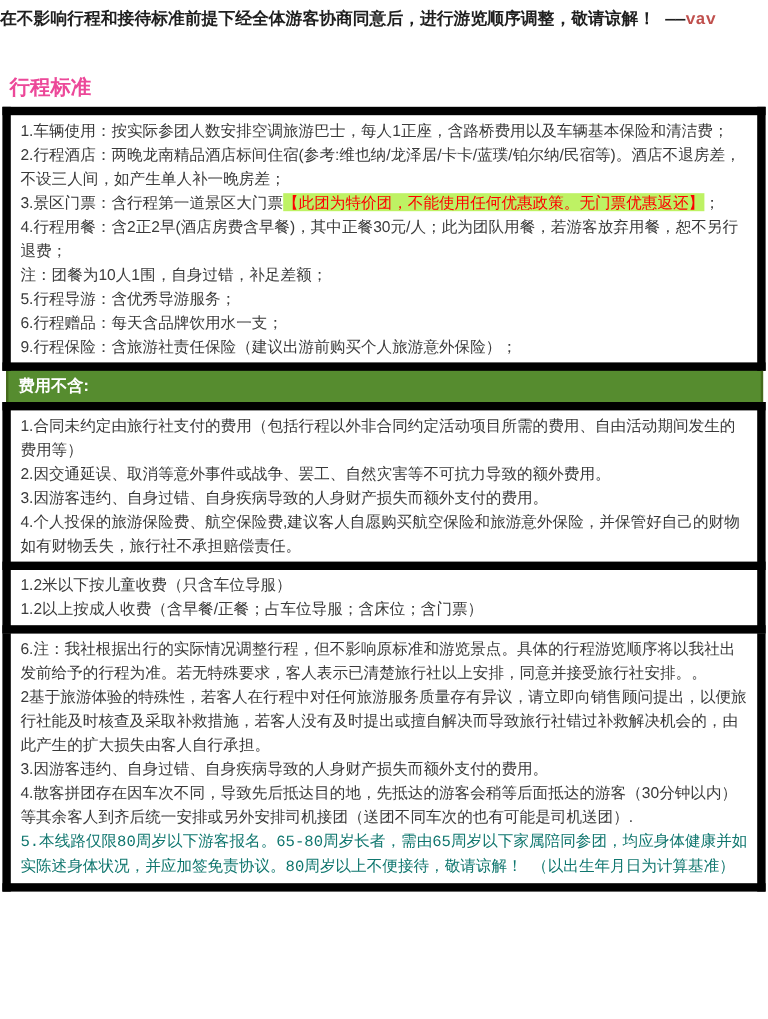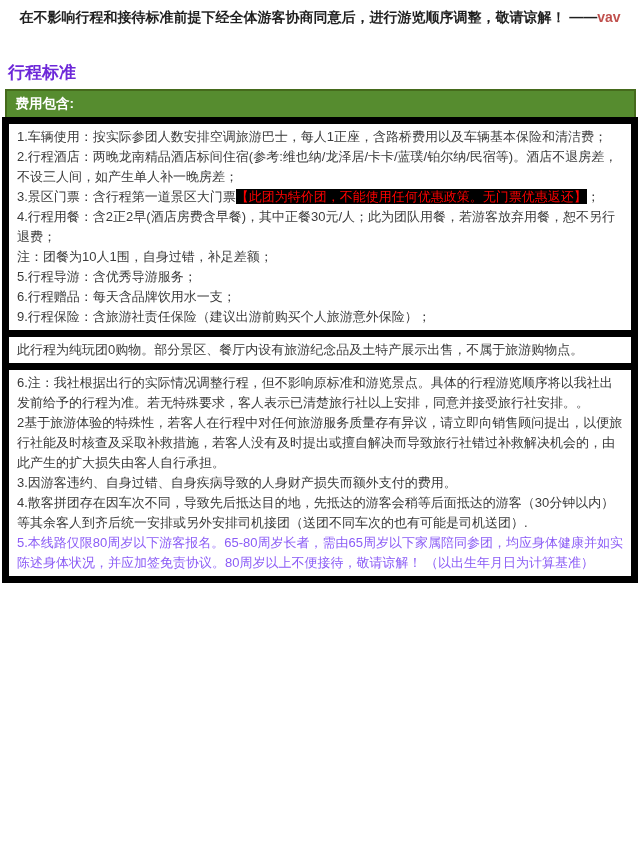--- a/index.html
+++ b/index.html
@@ -6,36 +6,37 @@
     margin: 0;
     padding: 0;
     width: 640px;
     height: 849px;
     overflow: hidden;
     background: #ffffff;
     font-family: "Liberation Sans", "DejaVu Sans", sans-serif;
   }
   .notice {
     padding-top: 7px;
-    text-align: center;
+    text-align: left;
     font-size: 14px;
     font-weight: bold;
     color: #1f1f1f;
     line-height: 20px;
+    font-family: Liberation Mono, monospace;
   }
   .notice .brand {
     color: #c0504d;
     font-weight: bold;
   }
   .orange-heading {
     margin: 36px 0 6px 0;
     padding-left: 8px;
     font-size: 17px;
     font-weight: bold;
-    color: #6d28d9;
+    color: #ec4899;
     line-height: 20px;
   }
   table.itinerary {
     width: 636px;
     margin: 0 2px;
     border-collapse: collapse;
     border: 2px solid #456a1c;
     table-layout: fixed;
   }
   table.itinerary th.section-header {
@@ -55,55 +56,65 @@
   }
   table.itinerary td.section-body p {
     margin: 0;
     font-size: 13px;
     line-height: 20px;
     color: #3a3a3a;
     word-break: break-all;
   }
   .hl {
     color: #fe0000;
-    background: #000000;
+    background: #bef264;
   }
   .red {
-    color: #8b5cf6;
+    color: #0f766e;
+    font-family: Liberation Mono, monospace;
   }
 </style>
 </head>
 <body>
 
 <div class="notice">
   <span>在不影响行程和接待标准前提下经全体游客协商同意后，进行游览顺序调整，敬请谅解！ ——</span><span class="brand">vav</span>
 </div>
 
 <h2 class="orange-heading">行程标准</h2>
 
 <table class="itinerary">
   <tbody>
       <tr>
-        <th class="section-header">费用包含:</th>
-      </tr>
-      <tr>
         <td class="section-body">
           <p>1.车辆使用：按实际参团人数安排空调旅游巴士，每人1正座，含路桥费用以及车辆基本保险和清洁费；</p>
           <p>2.行程酒店：两晚龙南精品酒店标间住宿(参考:维也纳/龙泽居/卡卡/蓝璞/铂尔纳/民宿等)。酒店不退房差，不设三人间，如产生单人补一晚房差；</p>
           <p><span>3.景区门票：含行程第一道景区大门票</span><span class="hl">【此团为特价团，不能使用任何优惠政策。无门票优惠返还】</span><span>；</span></p>
           <p>4.行程用餐：含2正2早(酒店房费含早餐)，其中正餐30元/人；此为团队用餐，若游客放弃用餐，恕不另行退费；</p>
           <p>注：团餐为10人1围，自身过错，补足差额；</p>
           <p>5.行程导游：含优秀导游服务；</p>
           <p>6.行程赠品：每天含品牌饮用水一支；</p>
           <p>9.行程保险：含旅游社责任保险（建议出游前购买个人旅游意外保险）；</p>
         </td>
       </tr>
       <tr>
+        <th class="section-header">费用不含:</th>
+      </tr>
+      <tr>
         <td class="section-body">
-          <p>此行程为纯玩团0购物。部分景区、餐厅内设有旅游纪念品及土特产展示出售，不属于旅游购物点。</p>
+          <p>1.合同未约定由旅行社支付的费用（包括行程以外非合同约定活动项目所需的费用、自由活动期间发生的费用等）</p>
+          <p>2.因交通延误、取消等意外事件或战争、罢工、自然灾害等不可抗力导致的额外费用。</p>
+          <p>3.因游客违约、自身过错、自身疾病导致的人身财产损失而额外支付的费用。</p>
+          <p>4.个人投保的旅游保险费、航空保险费,建议客人自愿购买航空保险和旅游意外保险，并保管好自己的财物如有财物丢失，旅行社不承担赔偿责任。</p>
+        </td>
+      </tr>
+      <tr>
+        <td class="section-body">
+          <p>1.2米以下按儿童收费（只含车位导服）</p>
+          <p>1.2以上按成人收费（含早餐/正餐；占车位导服；含床位；含门票）</p>
         </td>
       </tr>
       <tr>
         <td class="section-body">
           <p>6.注：我社根据出行的实际情况调整行程，但不影响原标准和游览景点。具体的行程游览顺序将以我社出发前给予的行程为准。若无特殊要求，客人表示已清楚旅行社以上安排，同意并接受旅行社安排。。</p>
           <p>2基于旅游体验的特殊性，若客人在行程中对任何旅游服务质量存有异议，请立即向销售顾问提出，以便旅行社能及时核查及采取补救措施，若客人没有及时提出或擅自解决而导致旅行社错过补救解决机会的，由此产生的扩大损失由客人自行承担。</p>
           <p>3.因游客违约、自身过错、自身疾病导致的人身财产损失而额外支付的费用。</p>
           <p>4.散客拼团存在因车次不同，导致先后抵达目的地，先抵达的游客会稍等后面抵达的游客（30分钟以内）等其余客人到齐后统一安排或另外安排司机接团（送团不同车次的也有可能是司机送团）.</p>
           <p><span class="red">5.本线路仅限80周岁以下游客报名。65-80周岁长者，需由65周岁以下家属陪同参团，均应身体健康并如实陈述身体状况，并应加签免责协议。80周岁以上不便接待，敬请谅解！ （以出生年月日为计算基准）</span></p>
         </td>

